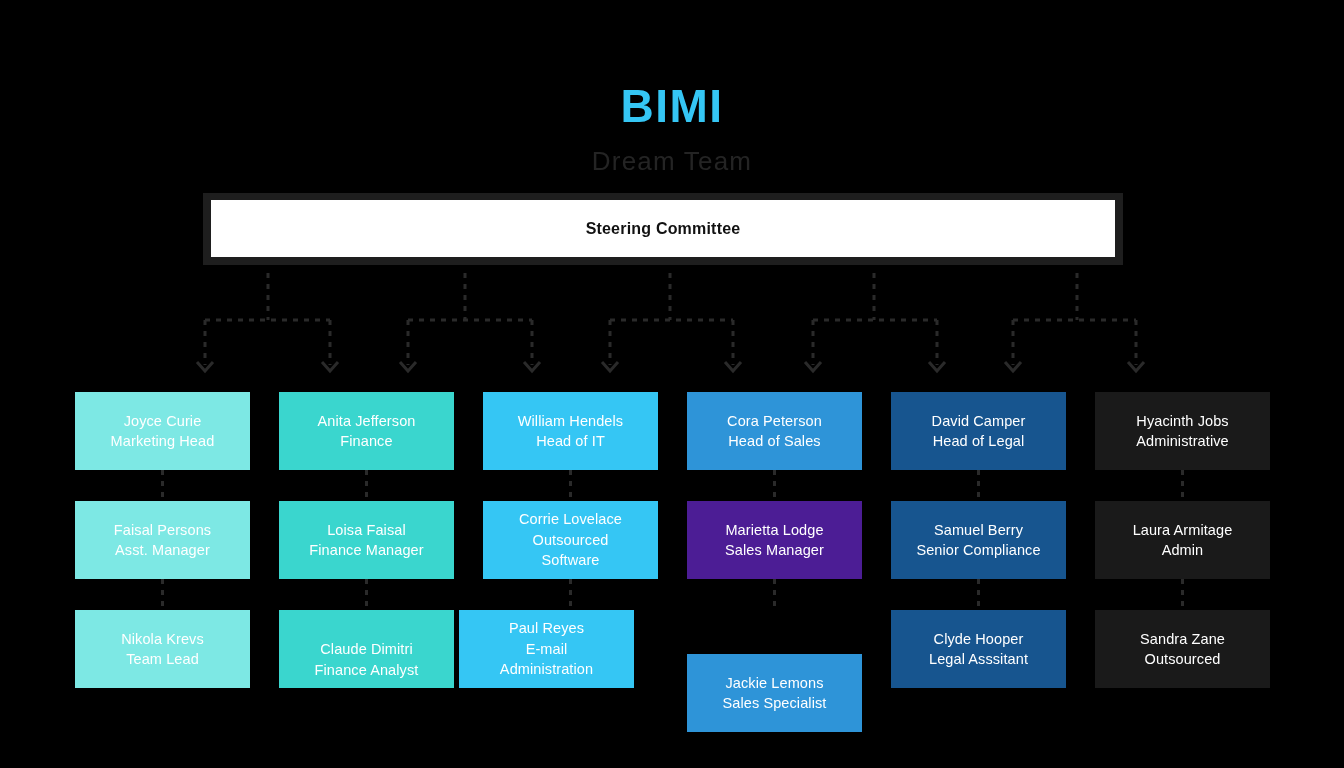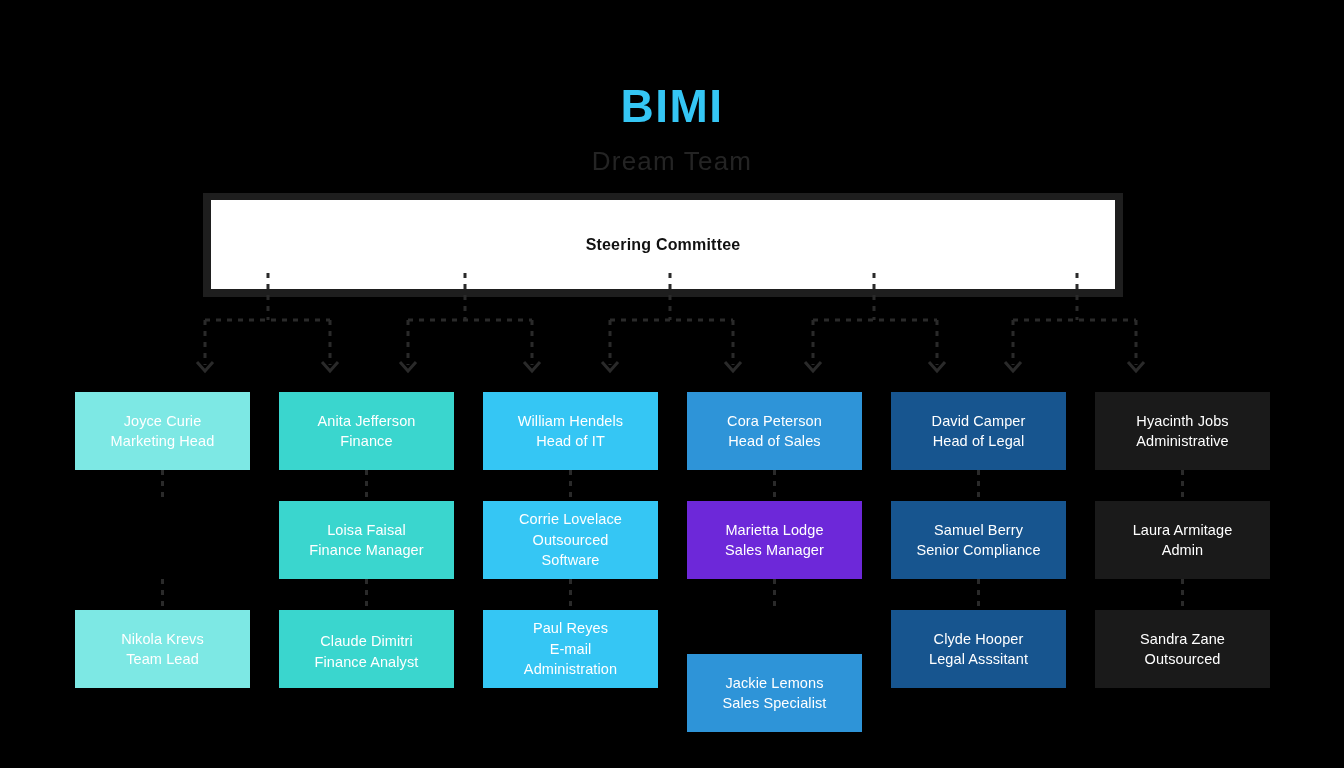--- a/index.html
+++ b/index.html
@@ -47,21 +47,21 @@
     color: #242424;
     line-height: 1;
   }
 
   
   .committee-frame {
     position: absolute;
     left: 203px;
     top: 193px;
     width: 920px;
-    height: 104px;
+    height: 72px;
     background: #1e1e1e;
     box-sizing: border-box;
     padding: 7px 8px 8px 8px;
   }
   .committee-box {
     width: 100%;
     height: 100%;
     background: #ffffff;
     display: flex;
     align-items: center;
@@ -94,21 +94,21 @@
   }
   .card {
     position: absolute;
     width: 175px;
     height: 78px;
     display: flex;
     flex-direction: column;
     align-items: center;
     justify-content: center;
     box-sizing: border-box;
-    padding: 16px 6px;
+    padding: 8px 6px;
   }
   .card .line {
     display: block;
     width: 100%;
     text-align: center;
     font-size: 14.5px;
     line-height: 20.5px;
     color: #ffffff;
     letter-spacing: 0.1px;
     white-space: nowrap;
@@ -172,20 +172,24 @@
       <line x1="978.5" y1="579" x2="978.5" y2="610" stroke="#2a2a2a" stroke-width="3" stroke-dasharray="5 6"></line>
       <line x1="1182.5" y1="470" x2="1182.5" y2="501" stroke="#2a2a2a" stroke-width="3" stroke-dasharray="5 6"></line>
       <line x1="1182.5" y1="579" x2="1182.5" y2="610" stroke="#2a2a2a" stroke-width="3" stroke-dasharray="5 6"></line>
     </svg>
 
   <div class="grid" id="member-grid">
       <div class="card" style="left: 0px; top: 0px; background: rgb(125, 232, 228);">
         <span class="line">Joyce Curie</span>
         <span class="line">Marketing Head</span>
       </div>
+      <div class="card" style="left: 0px; top: 109px; background: rgb(125, 232, 228);">
+        <span class="line">Faisal Persons</span>
+        <span class="line">Asst. Manager</span>
+      </div>
       <div class="card" style="left: 0px; top: 218px; background: rgb(125, 232, 228);">
         <span class="line">Nikola Krevs</span>
         <span class="line">Team Lead</span>
       </div>
       <div class="card" style="left: 204px; top: 0px; background: rgb(58, 214, 206);">
         <span class="line">Anita Jefferson</span>
         <span class="line">Finance</span>
       </div>
       <div class="card" style="left: 204px; top: 109px; background: rgb(58, 214, 206);">
         <span class="line">Loisa Faisal</span>
@@ -197,30 +201,30 @@
       </div>
       <div class="card" style="left: 408px; top: 0px; background: rgb(53, 198, 244);">
         <span class="line">William Hendels</span>
         <span class="line">Head of IT</span>
       </div>
       <div class="card" style="left: 408px; top: 109px; background: rgb(53, 198, 244);">
         <span class="line">Corrie Lovelace</span>
         <span class="line">Outsourced</span>
         <span class="line">Software</span>
       </div>
-      <div class="card" style="left: 408px; top: 218px; background: rgb(53, 198, 244); align-items: center;">
+      <div class="card" style="left: 384px; top: 218px; background: rgb(53, 198, 244); align-items: center;">
         <span class="line">Paul Reyes</span>
         <span class="line">E-mail</span>
         <span class="line">Administration</span>
       </div>
       <div class="card" style="left: 612px; top: 0px; background: rgb(46, 148, 216);">
         <span class="line">Cora Peterson</span>
         <span class="line">Head of Sales</span>
       </div>
-      <div class="card" style="left: 612px; top: 109px; background: #6d28d9; align-items: flex-end;">
+      <div class="card" style="left: 612px; top: 109px; background: #4c1d95; align-items: flex-end;">
         <span class="line">Marietta Lodge</span>
         <span class="line">Sales Manager</span>
       </div>
       <div class="card" style="left: 612px; top: 218px; background: rgb(46, 148, 216); margin-top: 44px;">
         <span class="line">Jackie Lemons</span>
         <span class="line">Sales Specialist</span>
       </div>
       <div class="card" style="left: 816px; top: 0px; background: rgb(23, 85, 143);">
         <span class="line">David Camper</span>
         <span class="line">Head of Legal</span>

